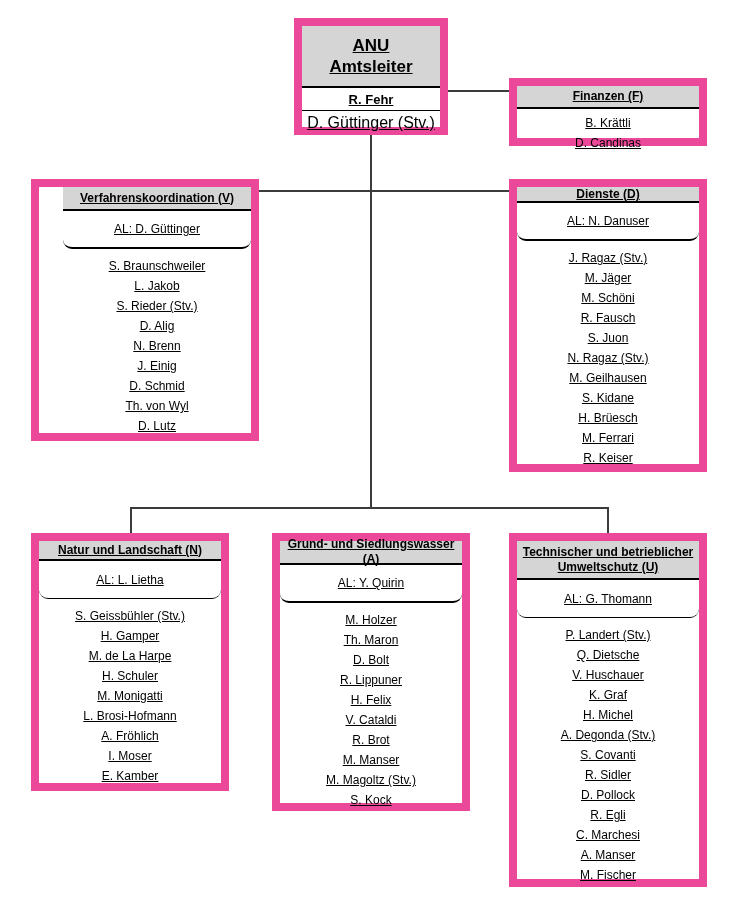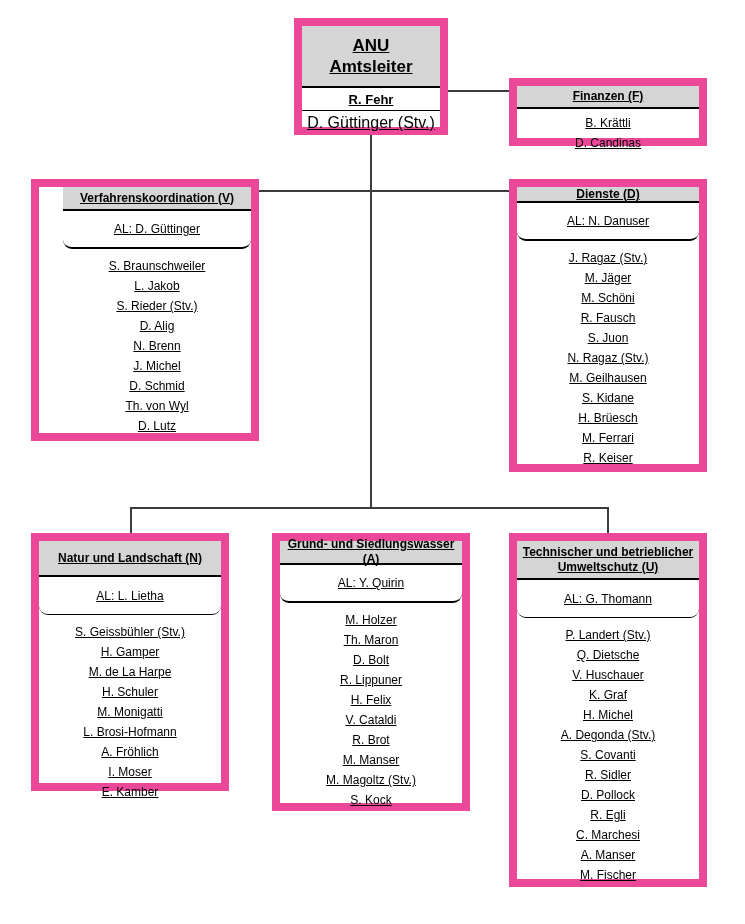--- a/index.html
+++ b/index.html
@@ -112,21 +112,21 @@
   #node-v .node-header { height: 24px; }
 
   #node-d {
     left: 509px; top: 179px; width: 198px; height: 293px;
   }
   #node-d .node-header { height: 16px; }
 
   #node-n {
     left: 31px; top: 533px; width: 198px; height: 258px;
   }
-  #node-n .node-header { height: 36px; }
+  #node-n .node-header { height: 20px; }
 
   #node-a {
     left: 272px; top: 533px; width: 198px; height: 278px;
   }
   #node-a .node-header { height: 24px; }
 
   #node-u {
     left: 509px; top: 533px; width: 198px; height: 354px;
   }
   #node-u .node-header { height: 39px; }
@@ -168,21 +168,21 @@
 
   <div class="node dept" id="node-v">
     <div class="node-header">Verfahrenskoordination (V)</div>
     <div class="node-sub rule-thick">AL: D. Güttinger</div>
     <div class="node-list">
         <div class="member">S. Braunschweiler</div>
         <div class="member">L. Jakob</div>
         <div class="member">S. Rieder (Stv.)</div>
         <div class="member">D. Alig</div>
         <div class="member">N. Brenn</div>
-        <div class="member">J. Michel</div>
+        <div class="member">J. Einig</div>
         <div class="member">D. Schmid</div>
         <div class="member">Th. von Wyl</div>
         <div class="member">D. Lutz</div>
       </div>
   </div>
 
   <div class="node dept" id="node-d">
     <div class="node-header">Dienste (D)</div>
     <div class="node-sub rule-thick">AL: N. Danuser</div>
     <div class="node-list">

